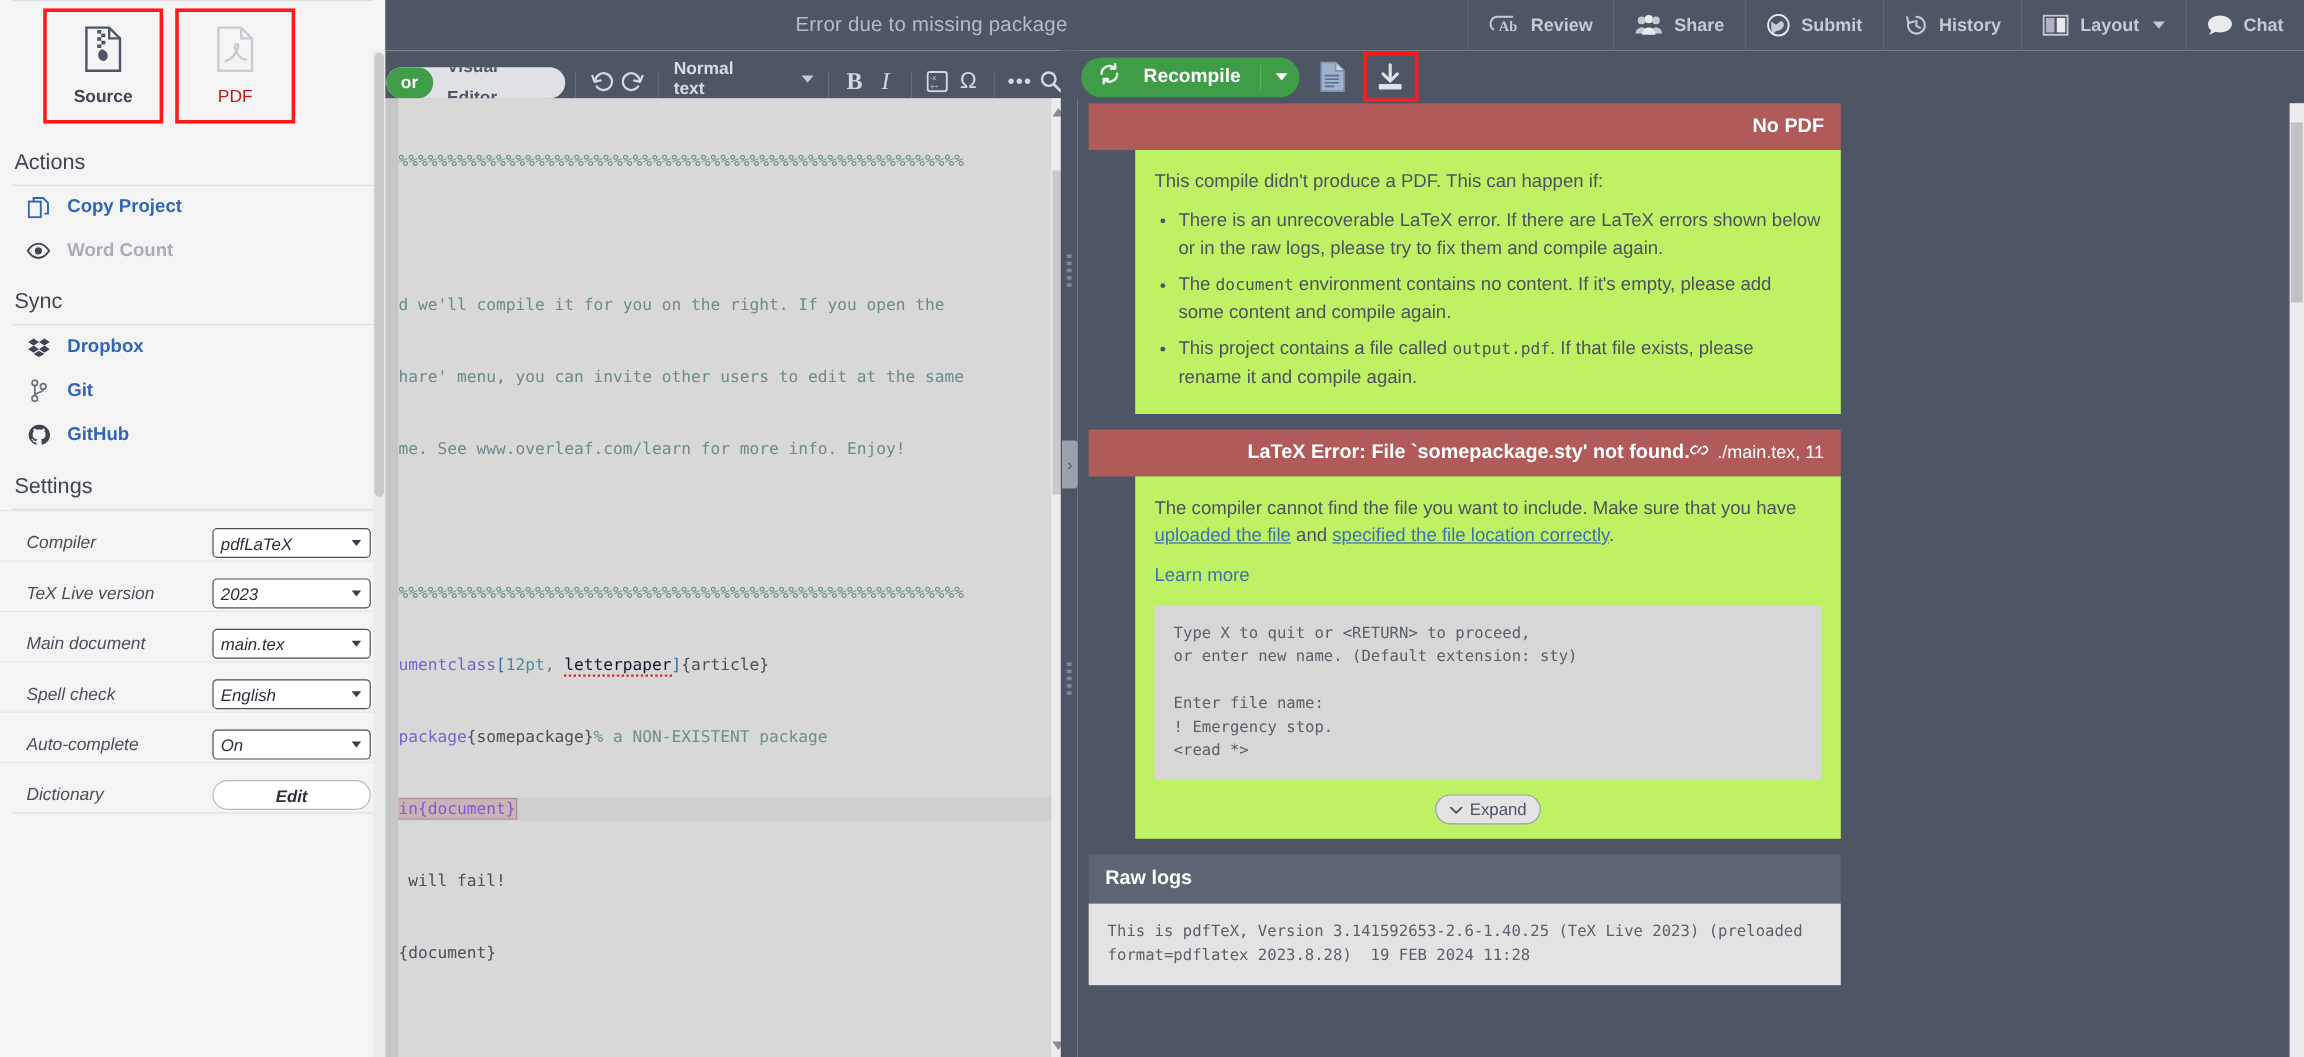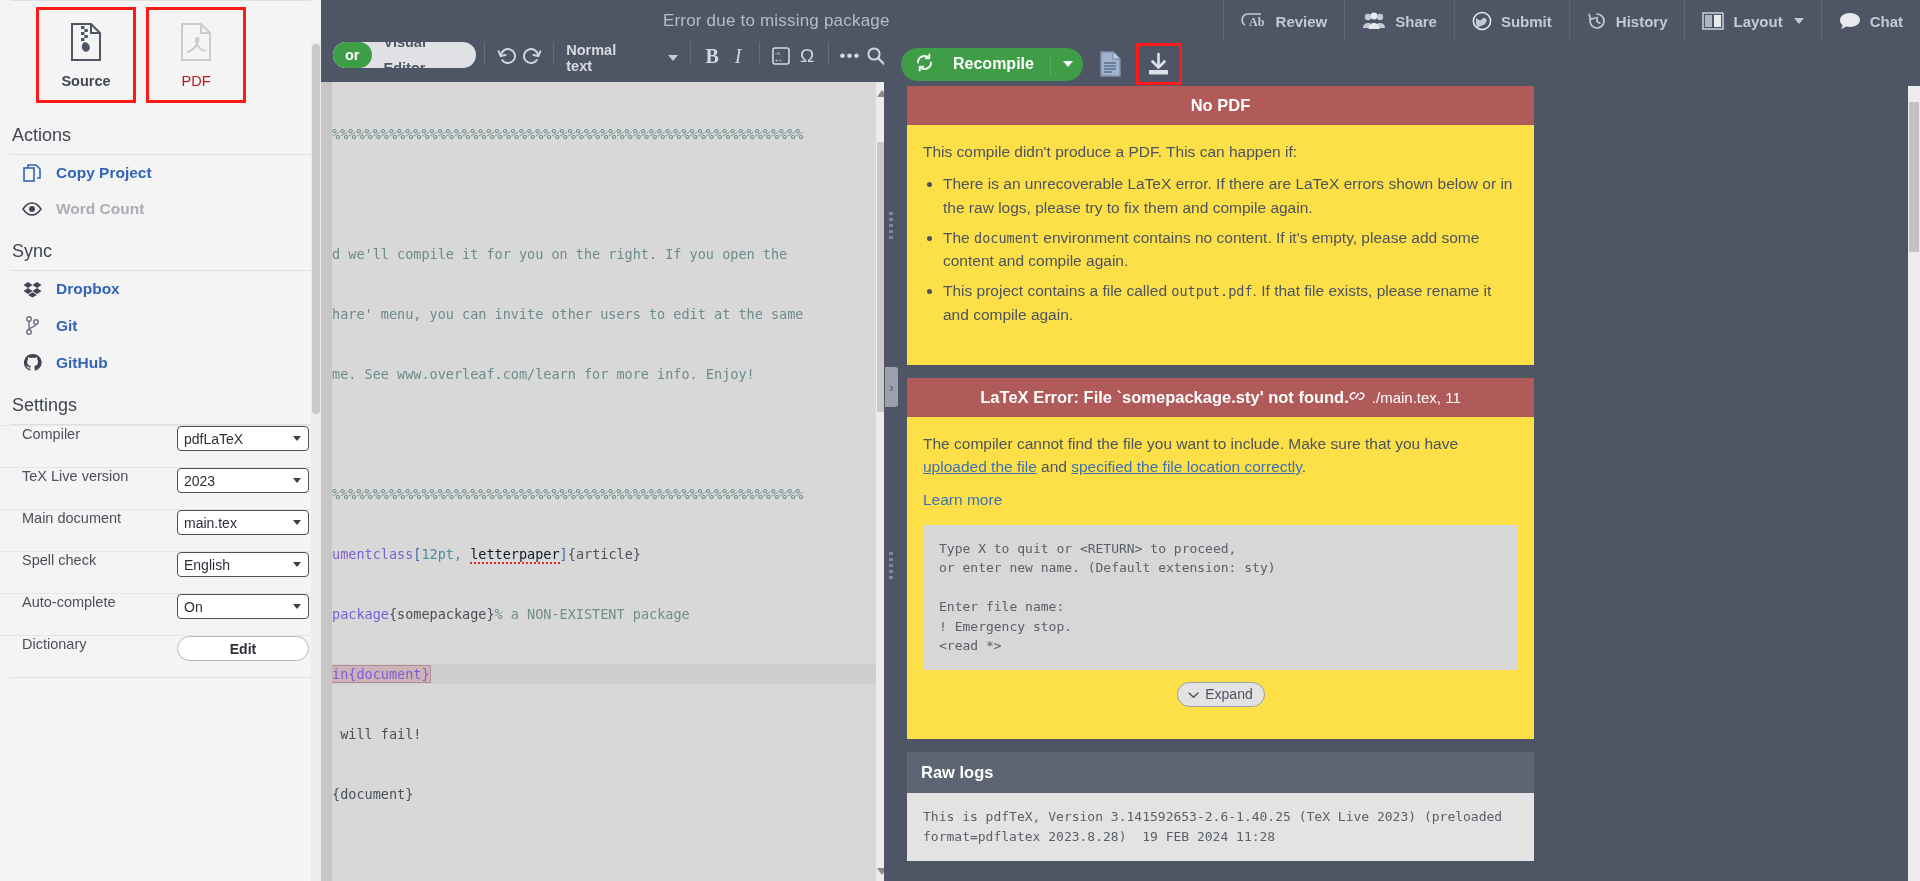--- a/index.html
+++ b/index.html
@@ -53,22 +53,22 @@
 
   .act-row {
     display: flex; align-items: center; gap: 14px;
     padding: 9px 0 9px 22px; font-size: 15.5px; font-weight: bold;
     color: #3265b5; cursor: pointer;
   }
   .act-row.muted { color: #a9aeb6; }
   .act-ico { width: 20px; display: flex; justify-content: center; }
 
   .set-row {
-    display: flex; height: 42px;
-    padding: 0 12px 0 22px; border-top: 1px solid #e6e6e6;
+    display: flex; align-items: center; height: 42px;
+    padding: 12px 12px 0 22px; border-top: 1px solid #e6e6e6; font-style: italic;
   }
   .set-label { font-size: 14.5px; color: #4a4f59; flex: 1; }
   .set-ctrl {
     width: 132px; height: 25px; border: 1px solid #4a4f59; border-radius: 4px;
     background: #fff; font-size: 14px; color: #2b2f38;
     display: flex; align-items: center; padding: 0 6px; position: relative;
     cursor: pointer;
   }
   .set-ctrl .caret {
     position: absolute; right: 7px; width: 0; height: 0;
@@ -90,22 +90,22 @@
     background: #c9c9cb; border-radius: 4px;
   }
 
   
   .editor-col {
     position: absolute; left: 321px; top: 42px; width: 578px; height: 839px;
     background: #d8d8d8;
   }
   .edit-toolbar {
     position: absolute; left: 0; top: 0; width: 578px; height: 40px;
-    background: #4e5666; display: flex; align-items: flex-start; gap: 0;
-    padding-left: 12px;
+    background: #4e5666; display: flex; align-items: flex-end; gap: 0;
+    padding-left: 1px;
   }
   .mode-pill {
     display: flex; align-items: center; height: 26px; border-radius: 13px;
     background: #dfe1e5; margin-left: 0; overflow: hidden;
   }
   .mode-seg {
     padding: 0 12px; line-height: 26px; font-size: 14.5px;
     font-weight: bold; color: #4e5666; cursor: pointer;
   }
   .mode-seg.active { background: #3f9c47; color: #fff; border-radius: 13px; height: 26px; }
@@ -202,28 +202,28 @@
   .pdf-ico-btn.hl { outline: 3px solid #ff1a1a; }
 
   .pdf-body {
     position: absolute; left: 9px; top: 44px; width: 1004px; height: 795px;
     overflow: hidden;
   }
   .card { width: 627px; margin-bottom: 13px; }
   .card-head {
     background: #b05a5a; color: #fff; padding: 10px 14px;
     font-size: 16.5px; font-weight: bold;
-    display: flex; align-items: center; justify-content: center;
+    display: flex; align-items: center; justify-content: flex-end;
   }
   .card-head .ref {
     display: flex; align-items: center; gap: 7px; font-size: 15px; font-weight: normal;
   }
   .card-body {
-    background: #fde047; padding: 15px 16px 32px 16px;
-    color: #4c5360; font-size: 15.5px; line-height: 1.5;
+    background: #bef264; padding: 15px 16px 12px 16px;
+    color: #4c5360; font-size: 15.5px; line-height: 1.5; margin-left: 39px;
   }
   .card-body ul { margin: 9px 0 0 20px; }
   .card-body li { margin-bottom: 7px; }
   .mono { font-family: "DejaVu Sans Mono", monospace; font-size: 13.5px; }
   .lnk { color: #3f6fb5; text-decoration: underline; cursor: pointer; }
   .lnk-plain { color: #3f6fb5; cursor: pointer; }
   .logbox {
     margin-top: 13px; background: #d7d7d7; padding: 14px 16px;
     font-family: "DejaVu Sans Mono", monospace; font-size: 13px;
     color: #5a6069; line-height: 1.5; white-space: pre-wrap;

